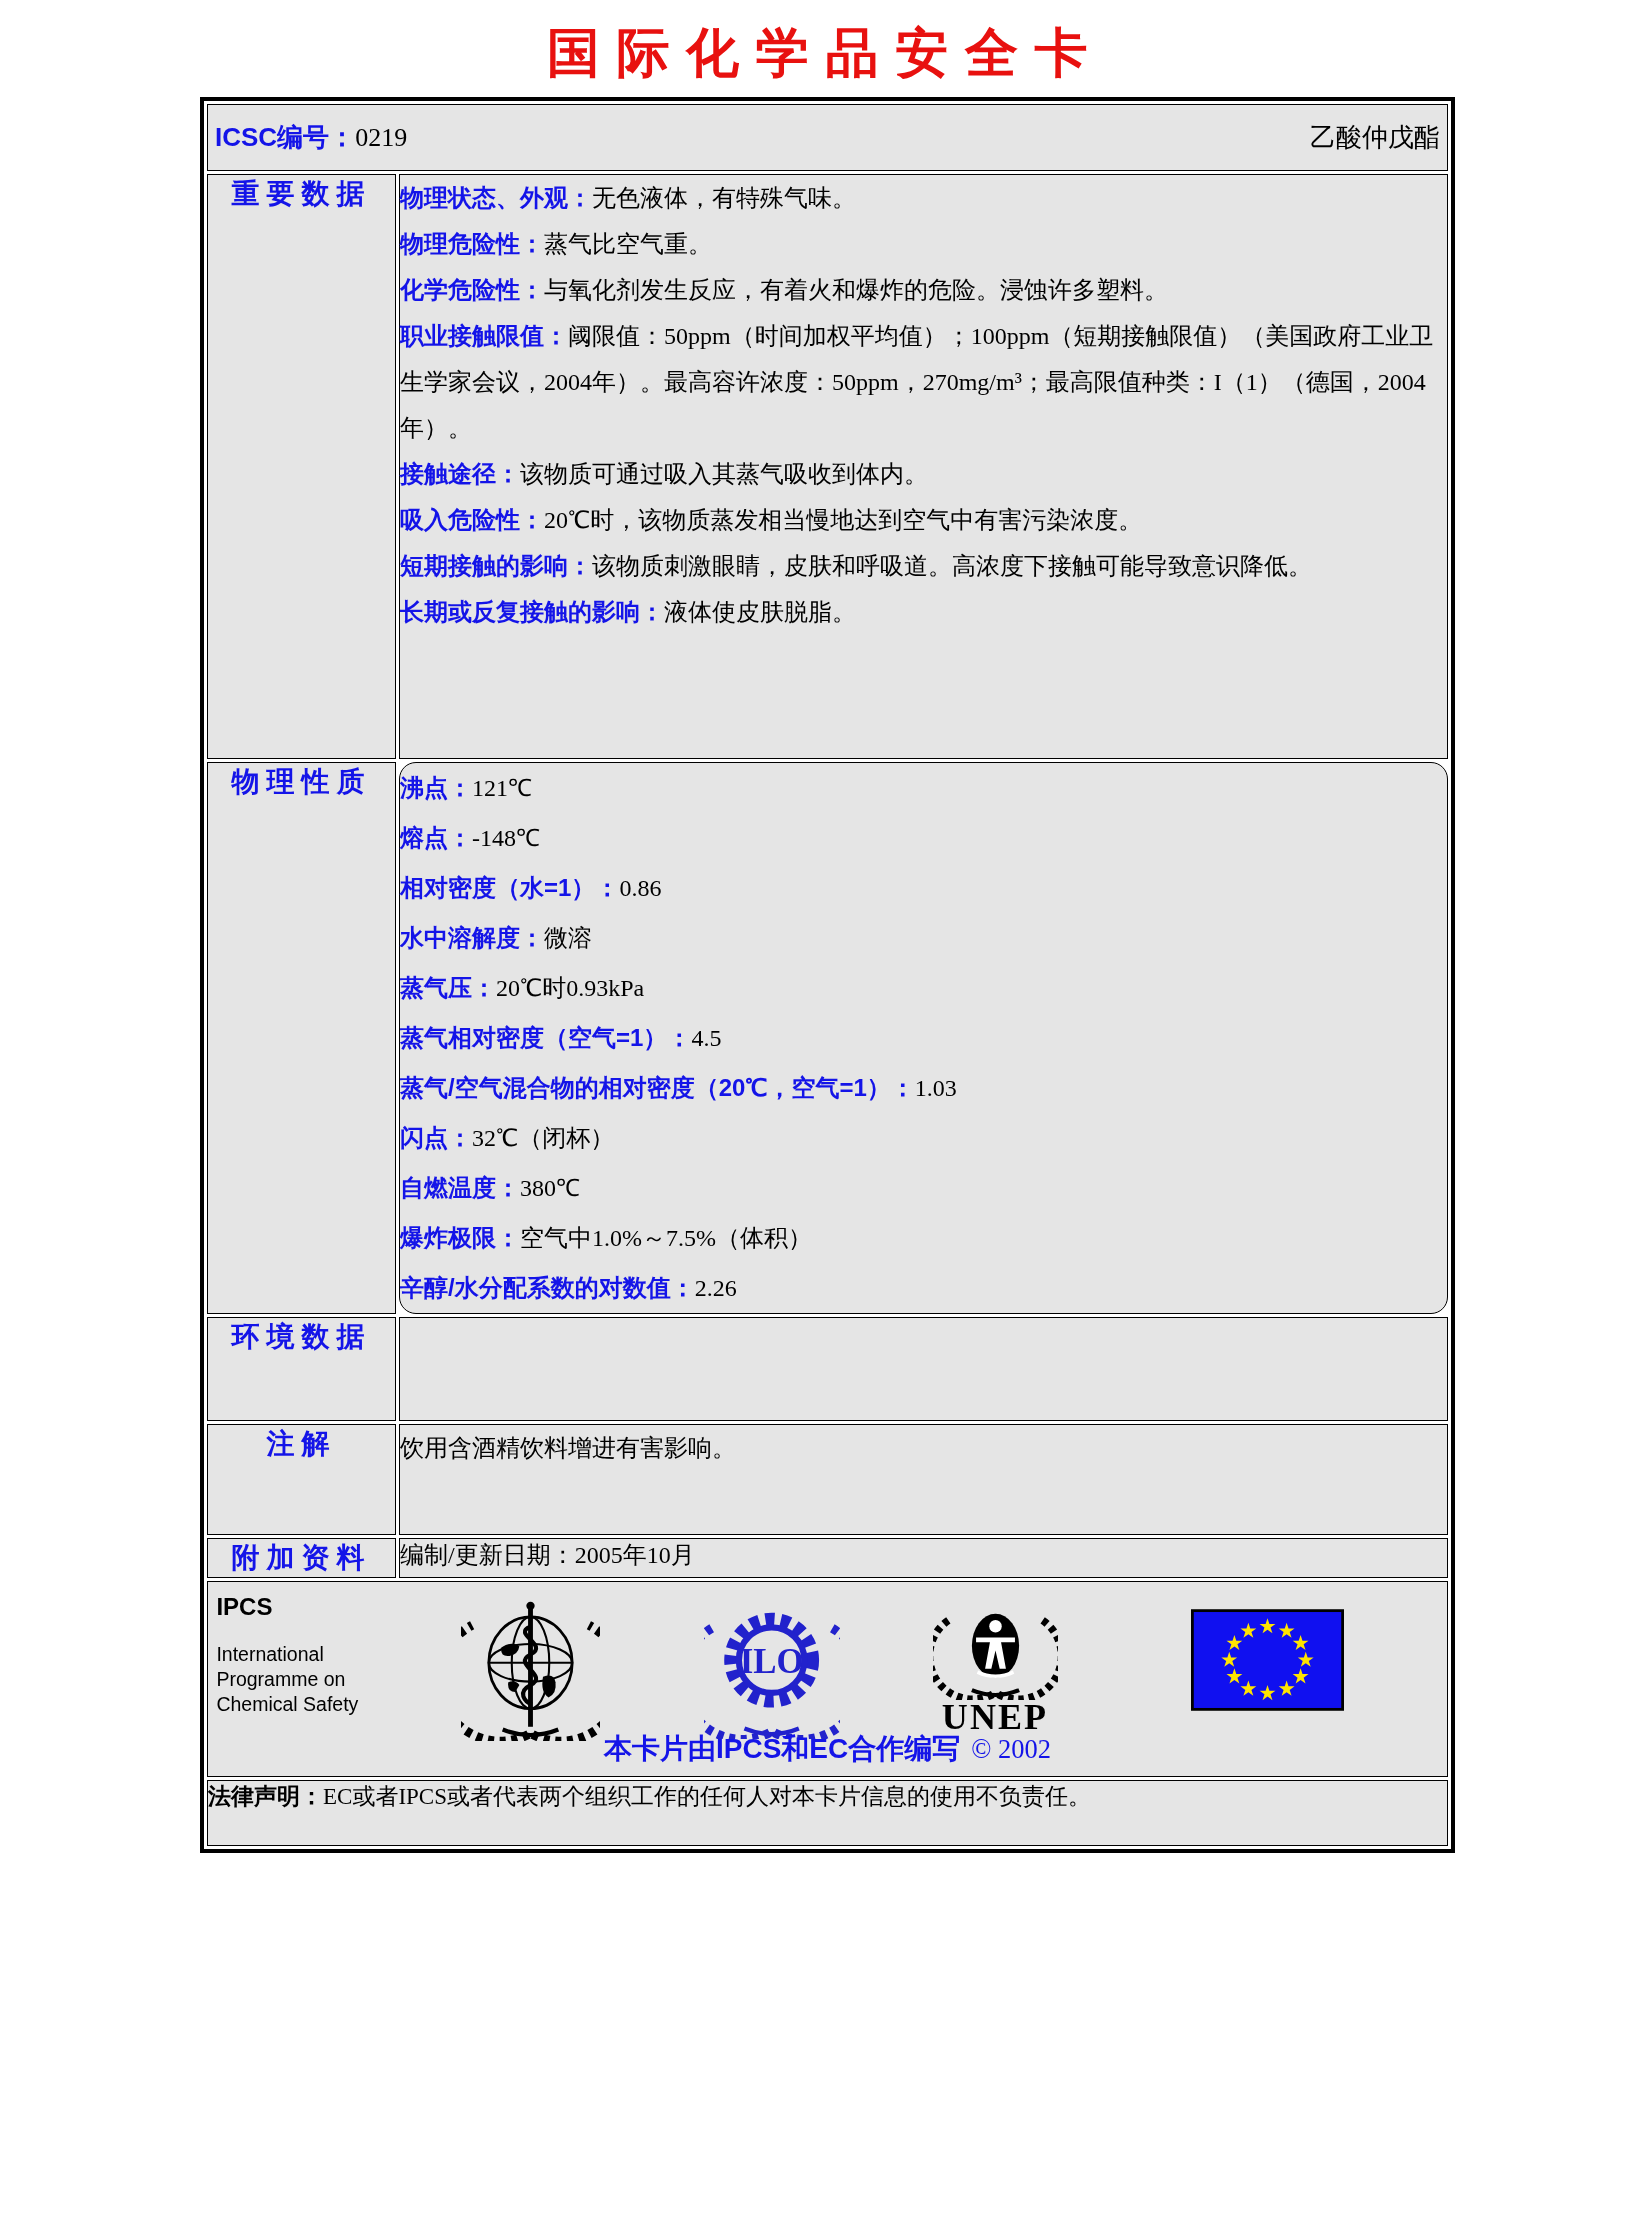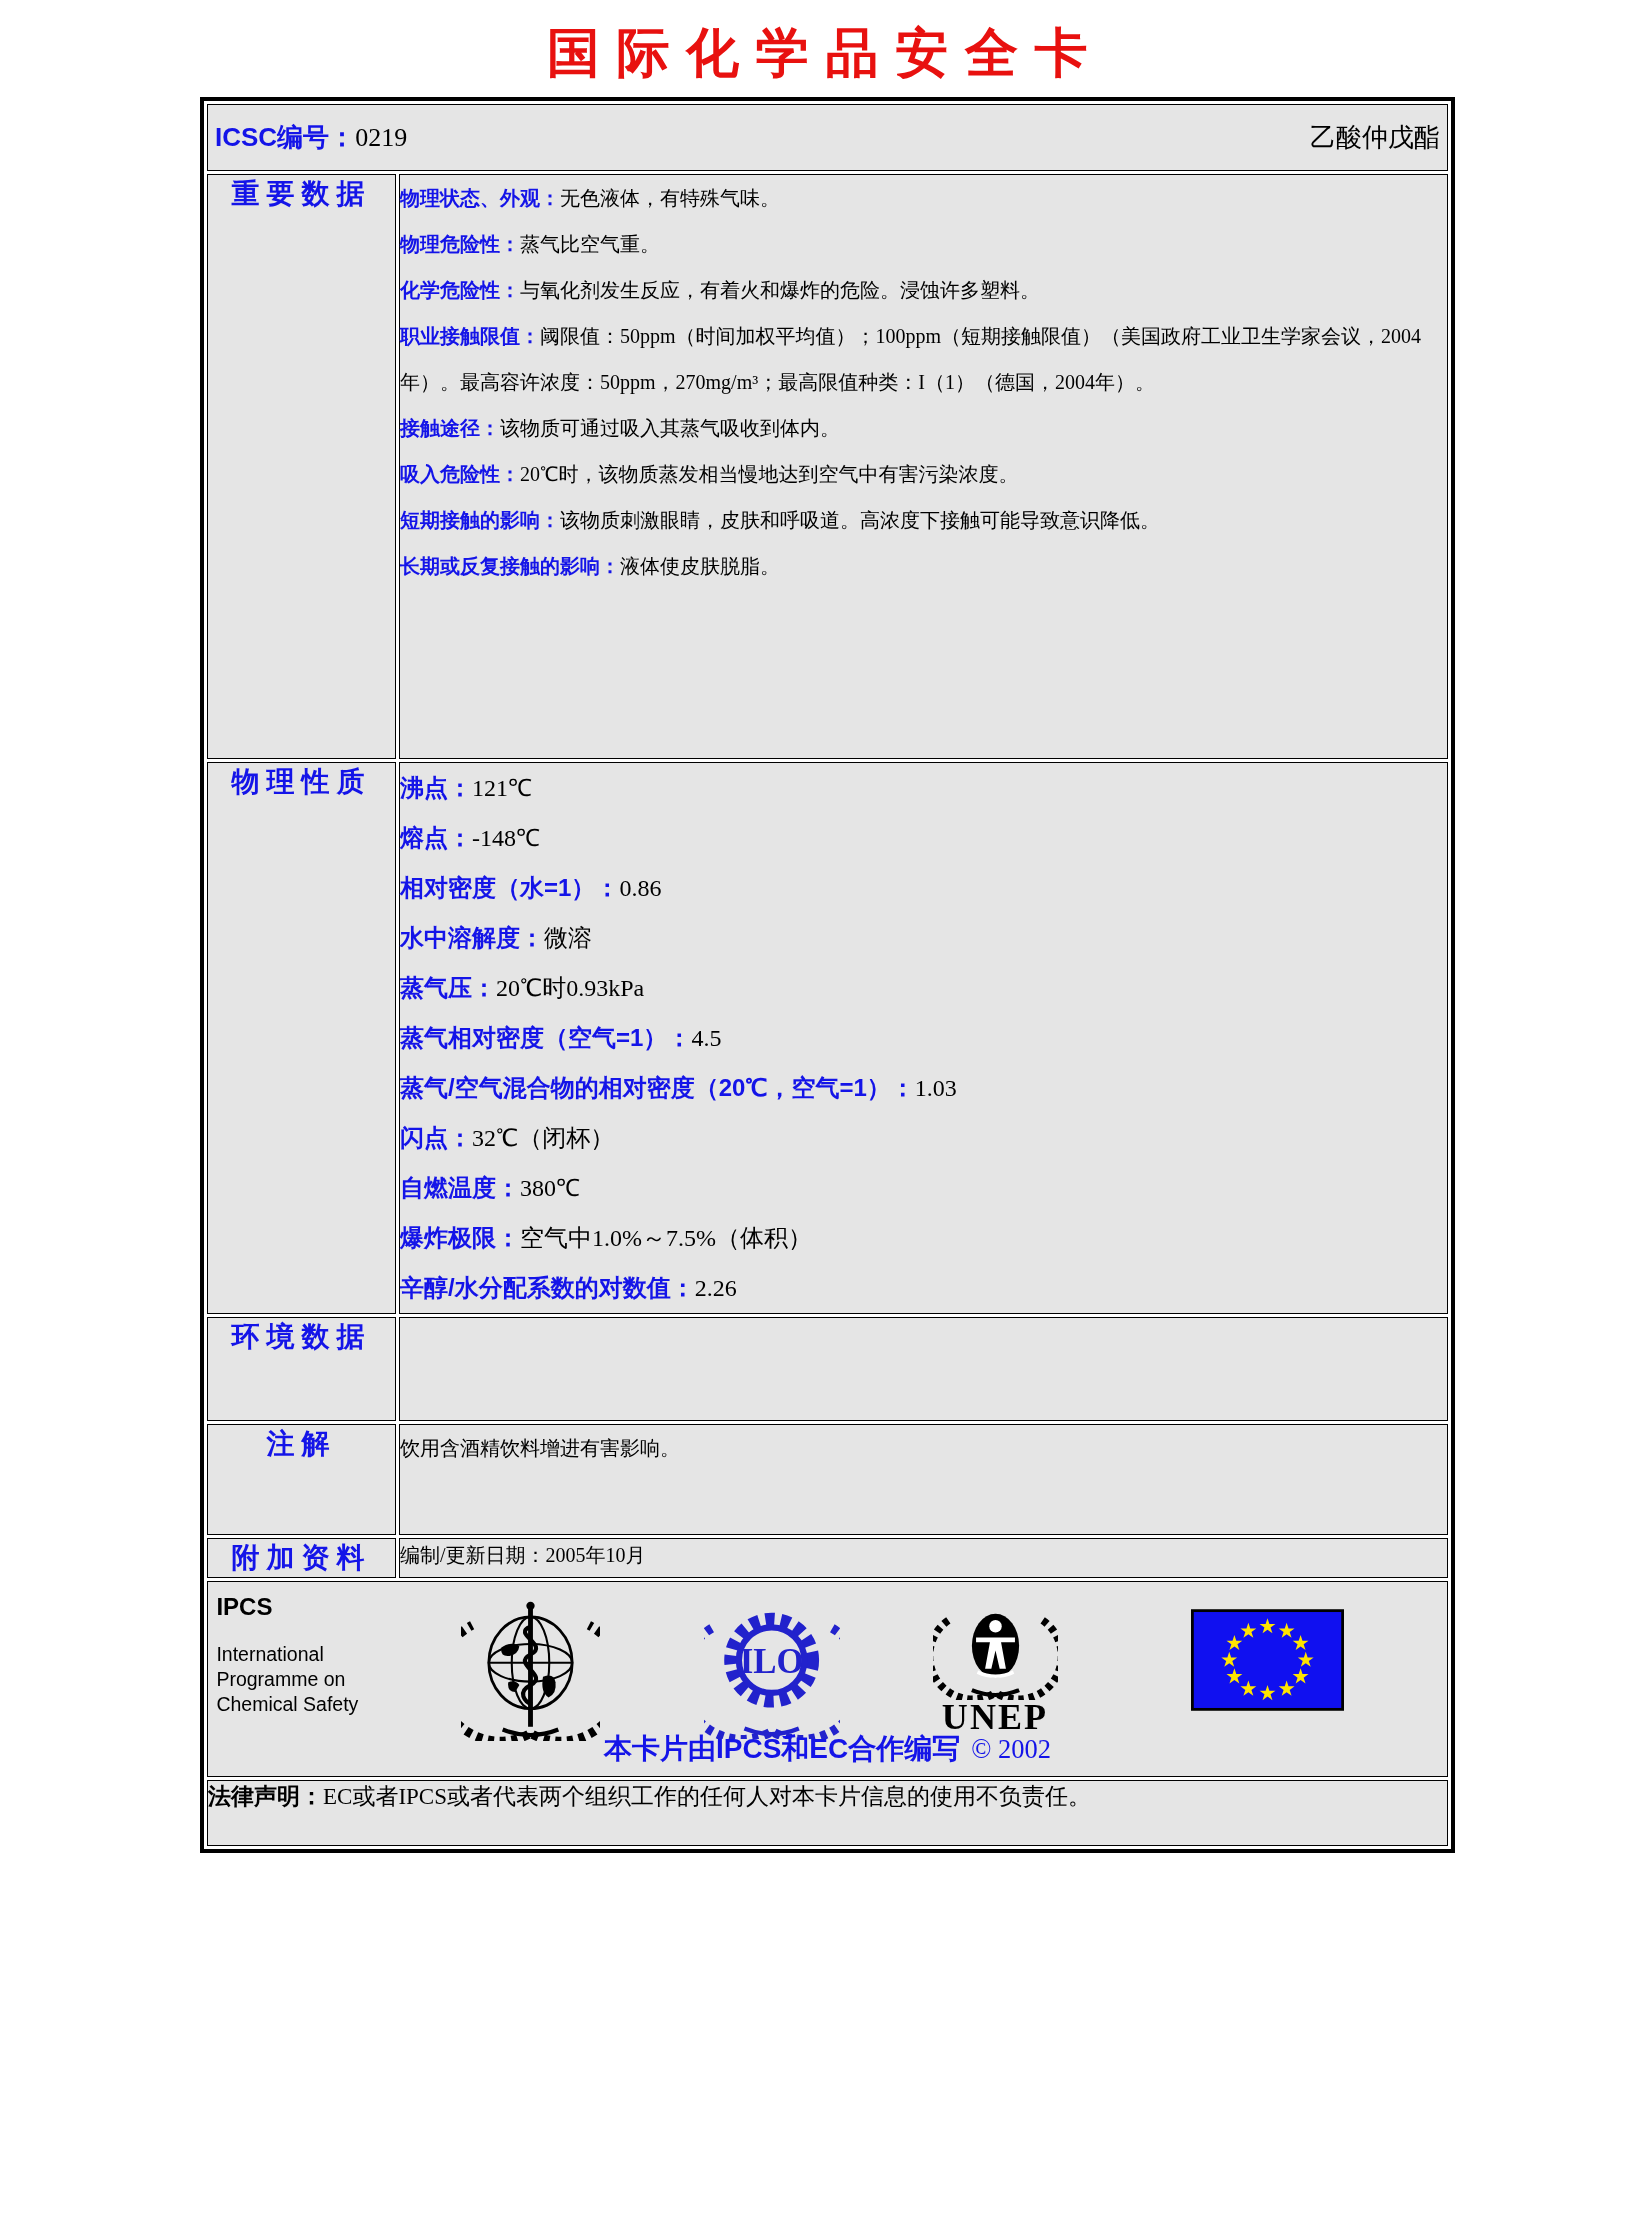--- a/index.html
+++ b/index.html
@@ -17,22 +17,22 @@
     border:4.9px solid #000;border-collapse:separate;border-spacing:3.5px;
     table-layout:fixed;background:#fff;
   }
   table.icsc td{border:1.4px solid #000;background:#e5e5e5;padding:0;vertical-align:top;}
 
   td.row-label{
     text-align:center;vertical-align:middle;
     font-family:"Liberation Sans", sans-serif;font-weight:bold;
     font-size:28px;color:#1414e8;letter-spacing:7px;padding-left:7px;margin-left:44px;
   }
-  td.content{padding:5.6px 8.4px;font-size:20px;line-height:46px;}
-  td.content-phys{padding:4.2px 8.4px;font-size:24px;line-height:49px;}
+  td.content{padding:5.6px 8.4px;font-size:24px;line-height:46px;}
+  td.content-phys{padding:4.2px 8.4px;font-size:24px;line-height:49px;border-radius:17px;}
 
   .blabel{
     font-family:"Liberation Sans", sans-serif;font-weight:bold;color:#1414e8;
   }
   p.cpara{margin:0;}
   .prop-line{white-space:nowrap;}
 
   .header-flex{
     display:flex;justify-content:space-between;align-items:center;
     height:65px;padding:0 7px;font-size:26px;

